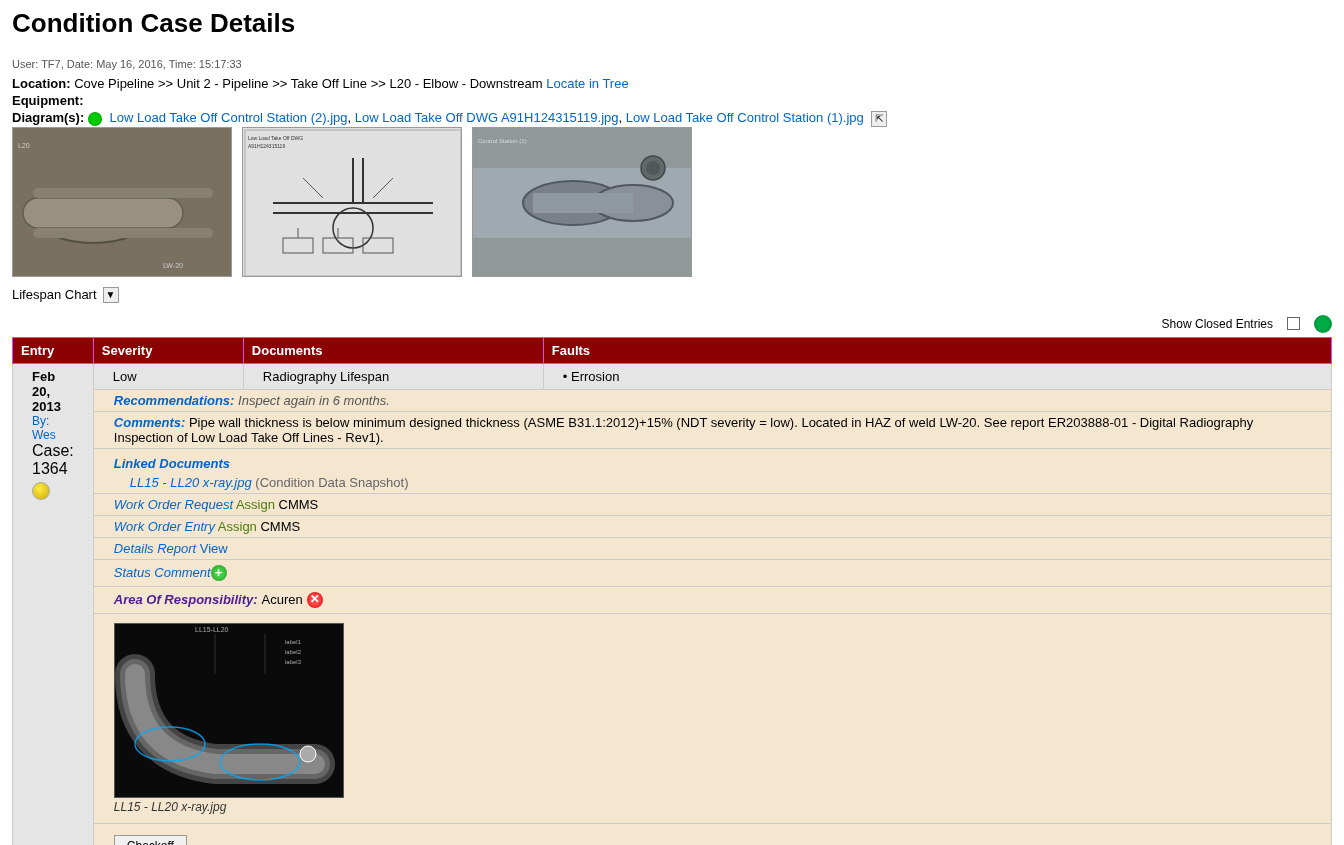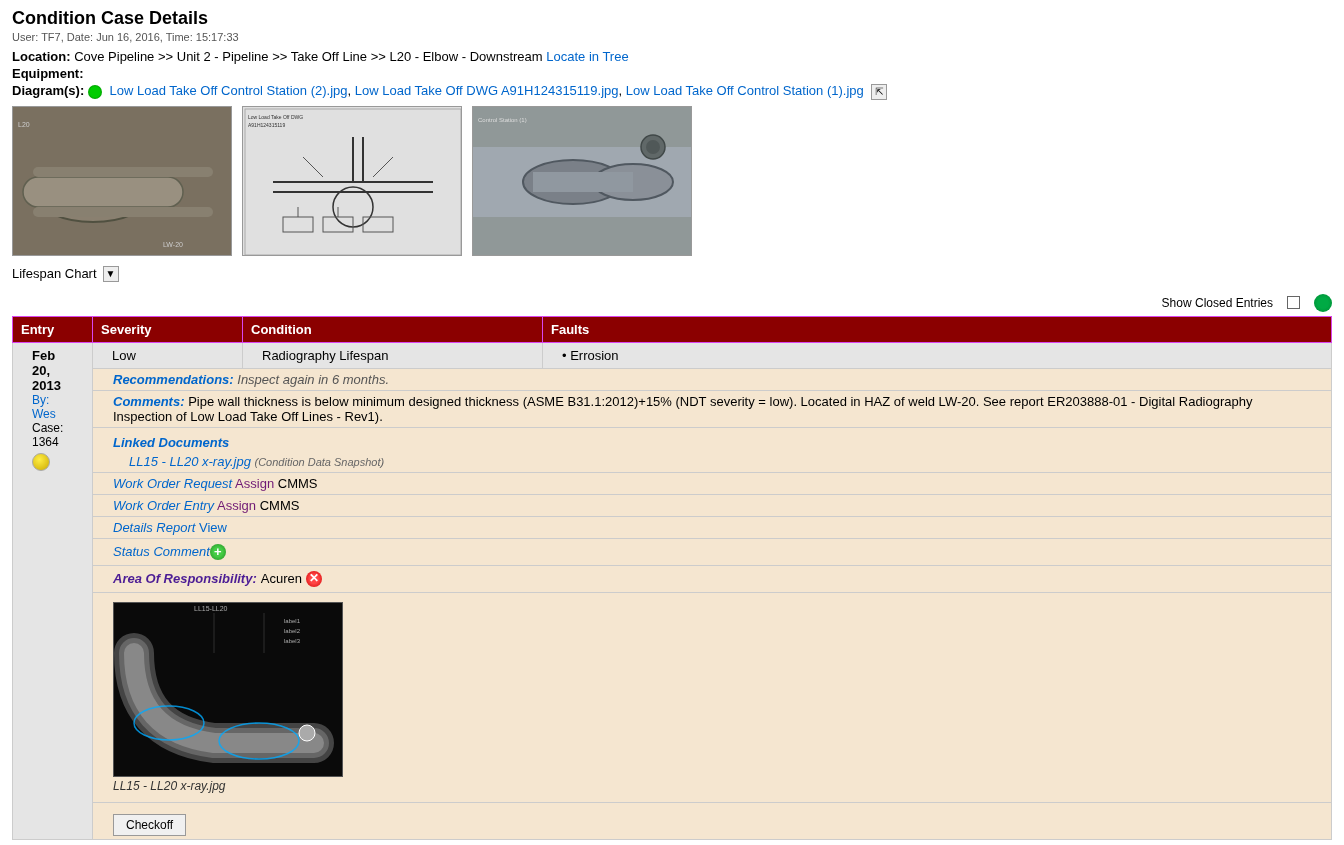--- a/index.html
+++ b/index.html
@@ -1,25 +1,25 @@
 <!DOCTYPE html>
 <html><head>
   <meta charset="utf-8">
   <style>
     * { box-sizing: border-box; margin: 0; padding: 0; }
     body { font-family: Arial, sans-serif; font-size: 13px; color: #000; background: #fff; padding: 8px 12px; }
     
-    h1 { font-size: 18px; font-weight: bold; margin-bottom: 2px; }
+    h1 { font-size: 26px; font-weight: bold; margin-bottom: 19px; }
     .user-info { font-size: 11px; color: #555; margin-bottom: 6px; }
     
     .location-line { margin-bottom: 2px; }
     .location-line strong { font-weight: bold; }
     .link-blue { color: #0066cc; text-decoration: none; cursor: pointer; }
     
-    .diagrams-line { margin-bottom: 6px; }
+    .diagrams-line { }
     .diagrams-line strong { font-weight: bold; }
     
     .diagram-icon { display: inline-block; width: 14px; height: 14px; background: radial-gradient(circle, #00cc00 50%, #006600 100%); border-radius: 50%; vertical-align: middle; margin-right: 4px; }
     
     .images-row { display: flex; gap: 10px; margin-bottom: 10px; }
     .diagram-img { width: 220px; height: 150px; background: #888; border: 1px solid #999; overflow: hidden; position: relative; }
     .diagram-img.img1 { background: linear-gradient(135deg, #8a7a6a 0%, #6a6060 30%, #9a8a7a 60%, #7a7070 100%); }
     .diagram-img.img2 { background: #d0d0d0; }
     .diagram-img.img3 { background: linear-gradient(135deg, #a0a0a0 0%, #b0b8c0 50%, #8a9090 100%); }
     
@@ -33,39 +33,39 @@
     .refresh-icon { width: 18px; height: 18px; background: radial-gradient(circle, #00aa44 40%, #008833 100%); border-radius: 50%; display: inline-block; vertical-align: middle; position: relative; }
     
     
     .main-table { width: 100%; border-collapse: collapse; border: 1px solid #999; }
     .main-table th { background: #8B0000; color: #fff; font-weight: bold; padding: 5px 8px; text-align: left; border: 1px solid #d946ef; font-size: 13px; }
     .main-table td { border: 1px solid #ccc; padding: 4px 6px; vertical-align: top; }
     
     .entry-cell { background: #f5e6d0; width: 80px; }
     .entry-date { font-weight: bold; font-size: 13px; }
     .by-line { color: #0066cc; font-size: 12px; }
-    .case-line { font-size: 12px; }
+    .case-line { font-size: 16px; }
     .severity-icon { display: inline-block; width: 18px; height: 18px; border-radius: 50%; background: radial-gradient(circle at 40% 35%, #ffee44, #ccaa00); border: 1px solid #aaa; margin-top: 4px; }
     .severity-val { font-size: 13px; margin-bottom: 3px; }
     .tech-val { font-size: 13px; margin-bottom: 3px; }
     .faults-val { font-size: 13px; }
     
     .recommendations { font-style: italic; color: #555; margin: 3px 0; }
     .recommendations strong { color: #0066cc; font-style: italic; }
     .comments-line { margin: 3px 0; }
     .comments-line strong { color: #0066cc; font-style: italic; }
     
     .linked-docs-section { margin: 4px 0; }
     .linked-docs-title { color: #0066cc; font-style: italic; font-weight: bold; }
     .linked-doc-link { color: #0066cc; text-decoration: none; font-style: italic; margin-left: 16px; display: inline-block; }
-    .condition-snapshot { color: #666; font-size: 11px; font-style: italic; }
+    .condition-snapshot { color: #666; font-size: 13px; }
     
     .work-order-line { margin: 2px 0; }
     .work-order-label { color: #0066cc; font-style: italic; }
-    .assign-link { color: #701a75; text-decoration: none; }
+    .assign-link { color: #4d7c0f; text-decoration: none; }
     
     .details-report-line { margin: 2px 0; }
     .details-report-label { color: #0066cc; font-style: italic; }
     .view-link { color: #0066cc; text-decoration: none; }
     
     .status-comment-line { margin: 2px 0; display: flex; align-items: center; }
     .status-comment-label { color: #0066cc; font-style: italic; }
     .add-icon { display: inline-block; width: 16px; height: 16px; background: radial-gradient(circle, #44cc44 40%, #228822 100%); border-radius: 50%; color: #fff; text-align: center; line-height: 15px; font-size: 13px; font-weight: bold; cursor: pointer; }
     
     .area-of-resp-line { margin: 2px 0; display: flex; align-items: center; gap: 4px; }
@@ -85,21 +85,21 @@
     .col-faults { width: auto; }
     
     .row-data td { background: #e5e5e5; vertical-align: top; padding: 5px 19px; margin-left: 12px; }
     
     .full-row td { background: #f5e6d0; padding: 3px 20px; }
   </style>
 </head>
 <body>
 
 <h1>Condition Case Details</h1>
-<div class="user-info">User: TF7, Date: Jun 16, 2016, Time: 15:17:33</div>
+<div class="user-info">User: TF7, Date: May 16, 2016, Time: 15:17:33</div>
 
 <div class="location-line">
   <strong>Location:</strong>
   <span>Cove Pipeline &gt;&gt; Unit 2 - Pipeline &gt;&gt; Take Off Line &gt;&gt; L20 - Elbow - Downstream</span>
   <a class="link-blue">Locate in Tree</a>
 </div>
 <div class="location-line">
   <strong>Equipment:</strong>
   <span></span>
 </div>
@@ -184,21 +184,21 @@
   <colgroup>
     <col class="col-entry">
     <col class="col-severity">
     <col class="col-technology">
     <col class="col-faults">
   </colgroup>
   <thead>
     <tr>
       <th>Entry</th>
       <th>Severity</th>
-      <th>Condition</th>
+      <th>Documents</th>
       <th>Faults</th>
     </tr>
   </thead>
   <tbody>
 
     <tr class="row-data">
       <td class="entry-cell" rowspan="12">
         <div class="entry-date">Feb 20, 2013</div>
         <div class="by-line">By: Wes</div>
         <div class="case-line">Case: 1364</div>

